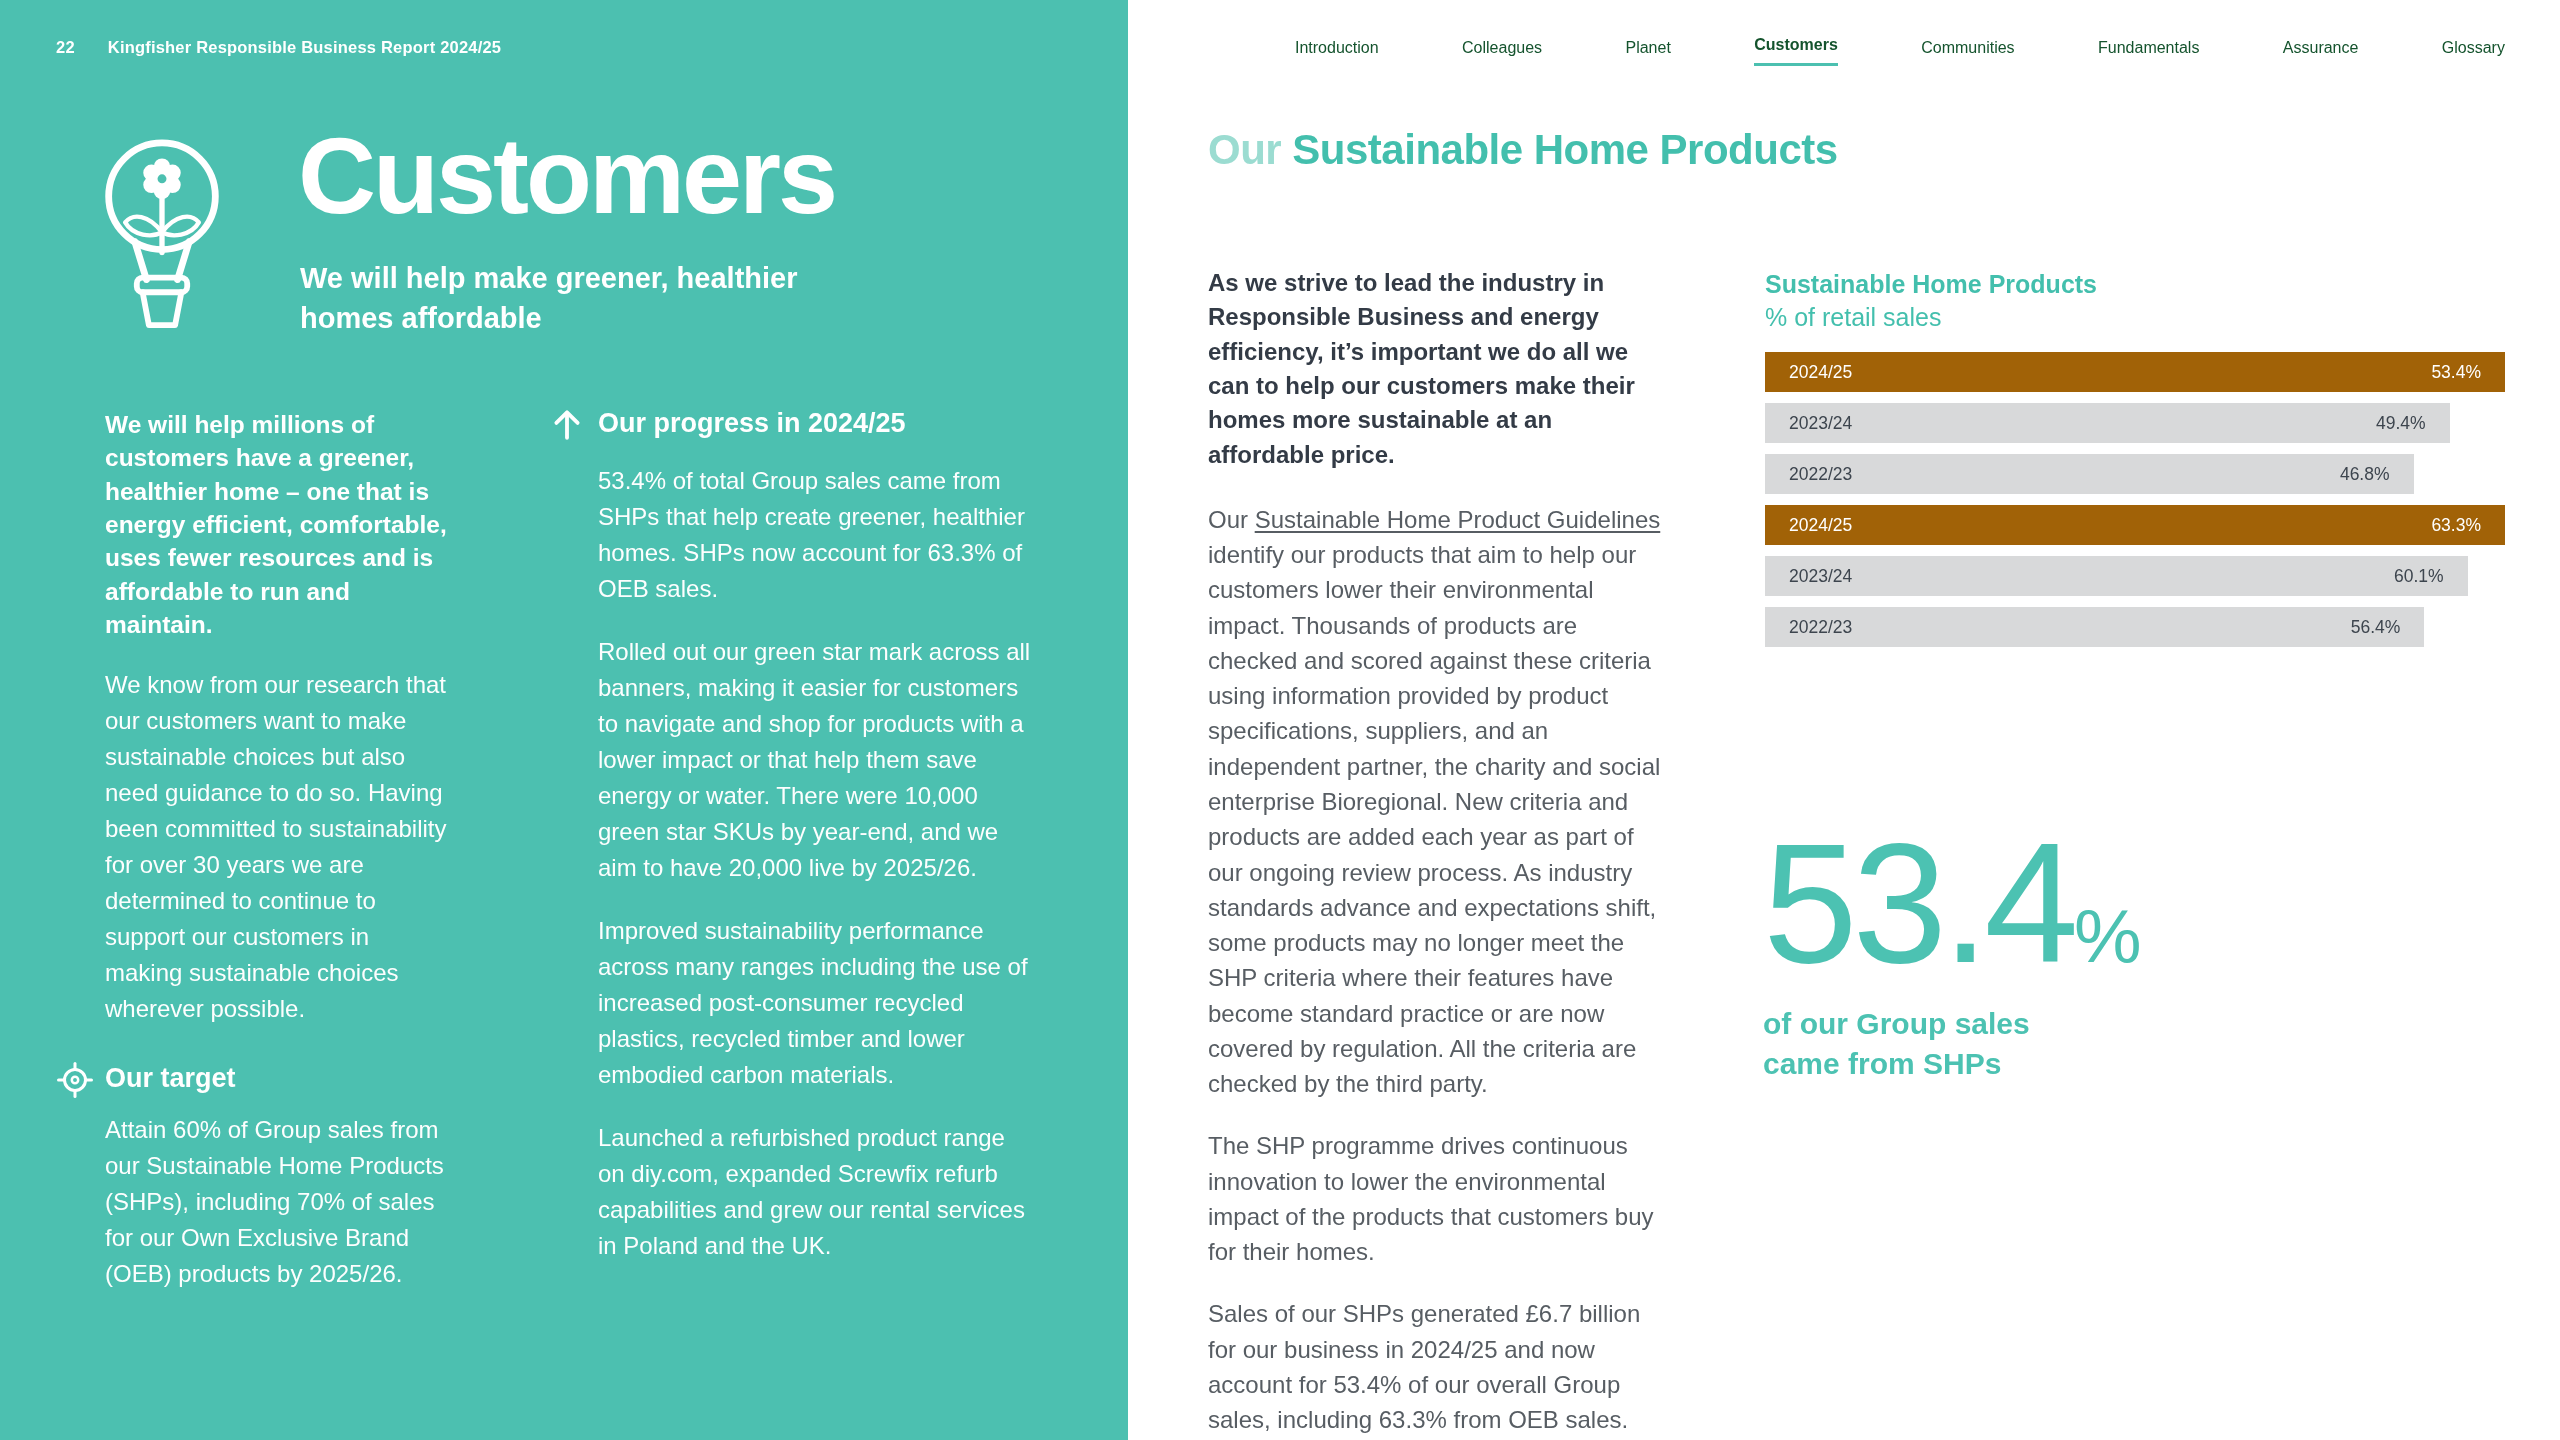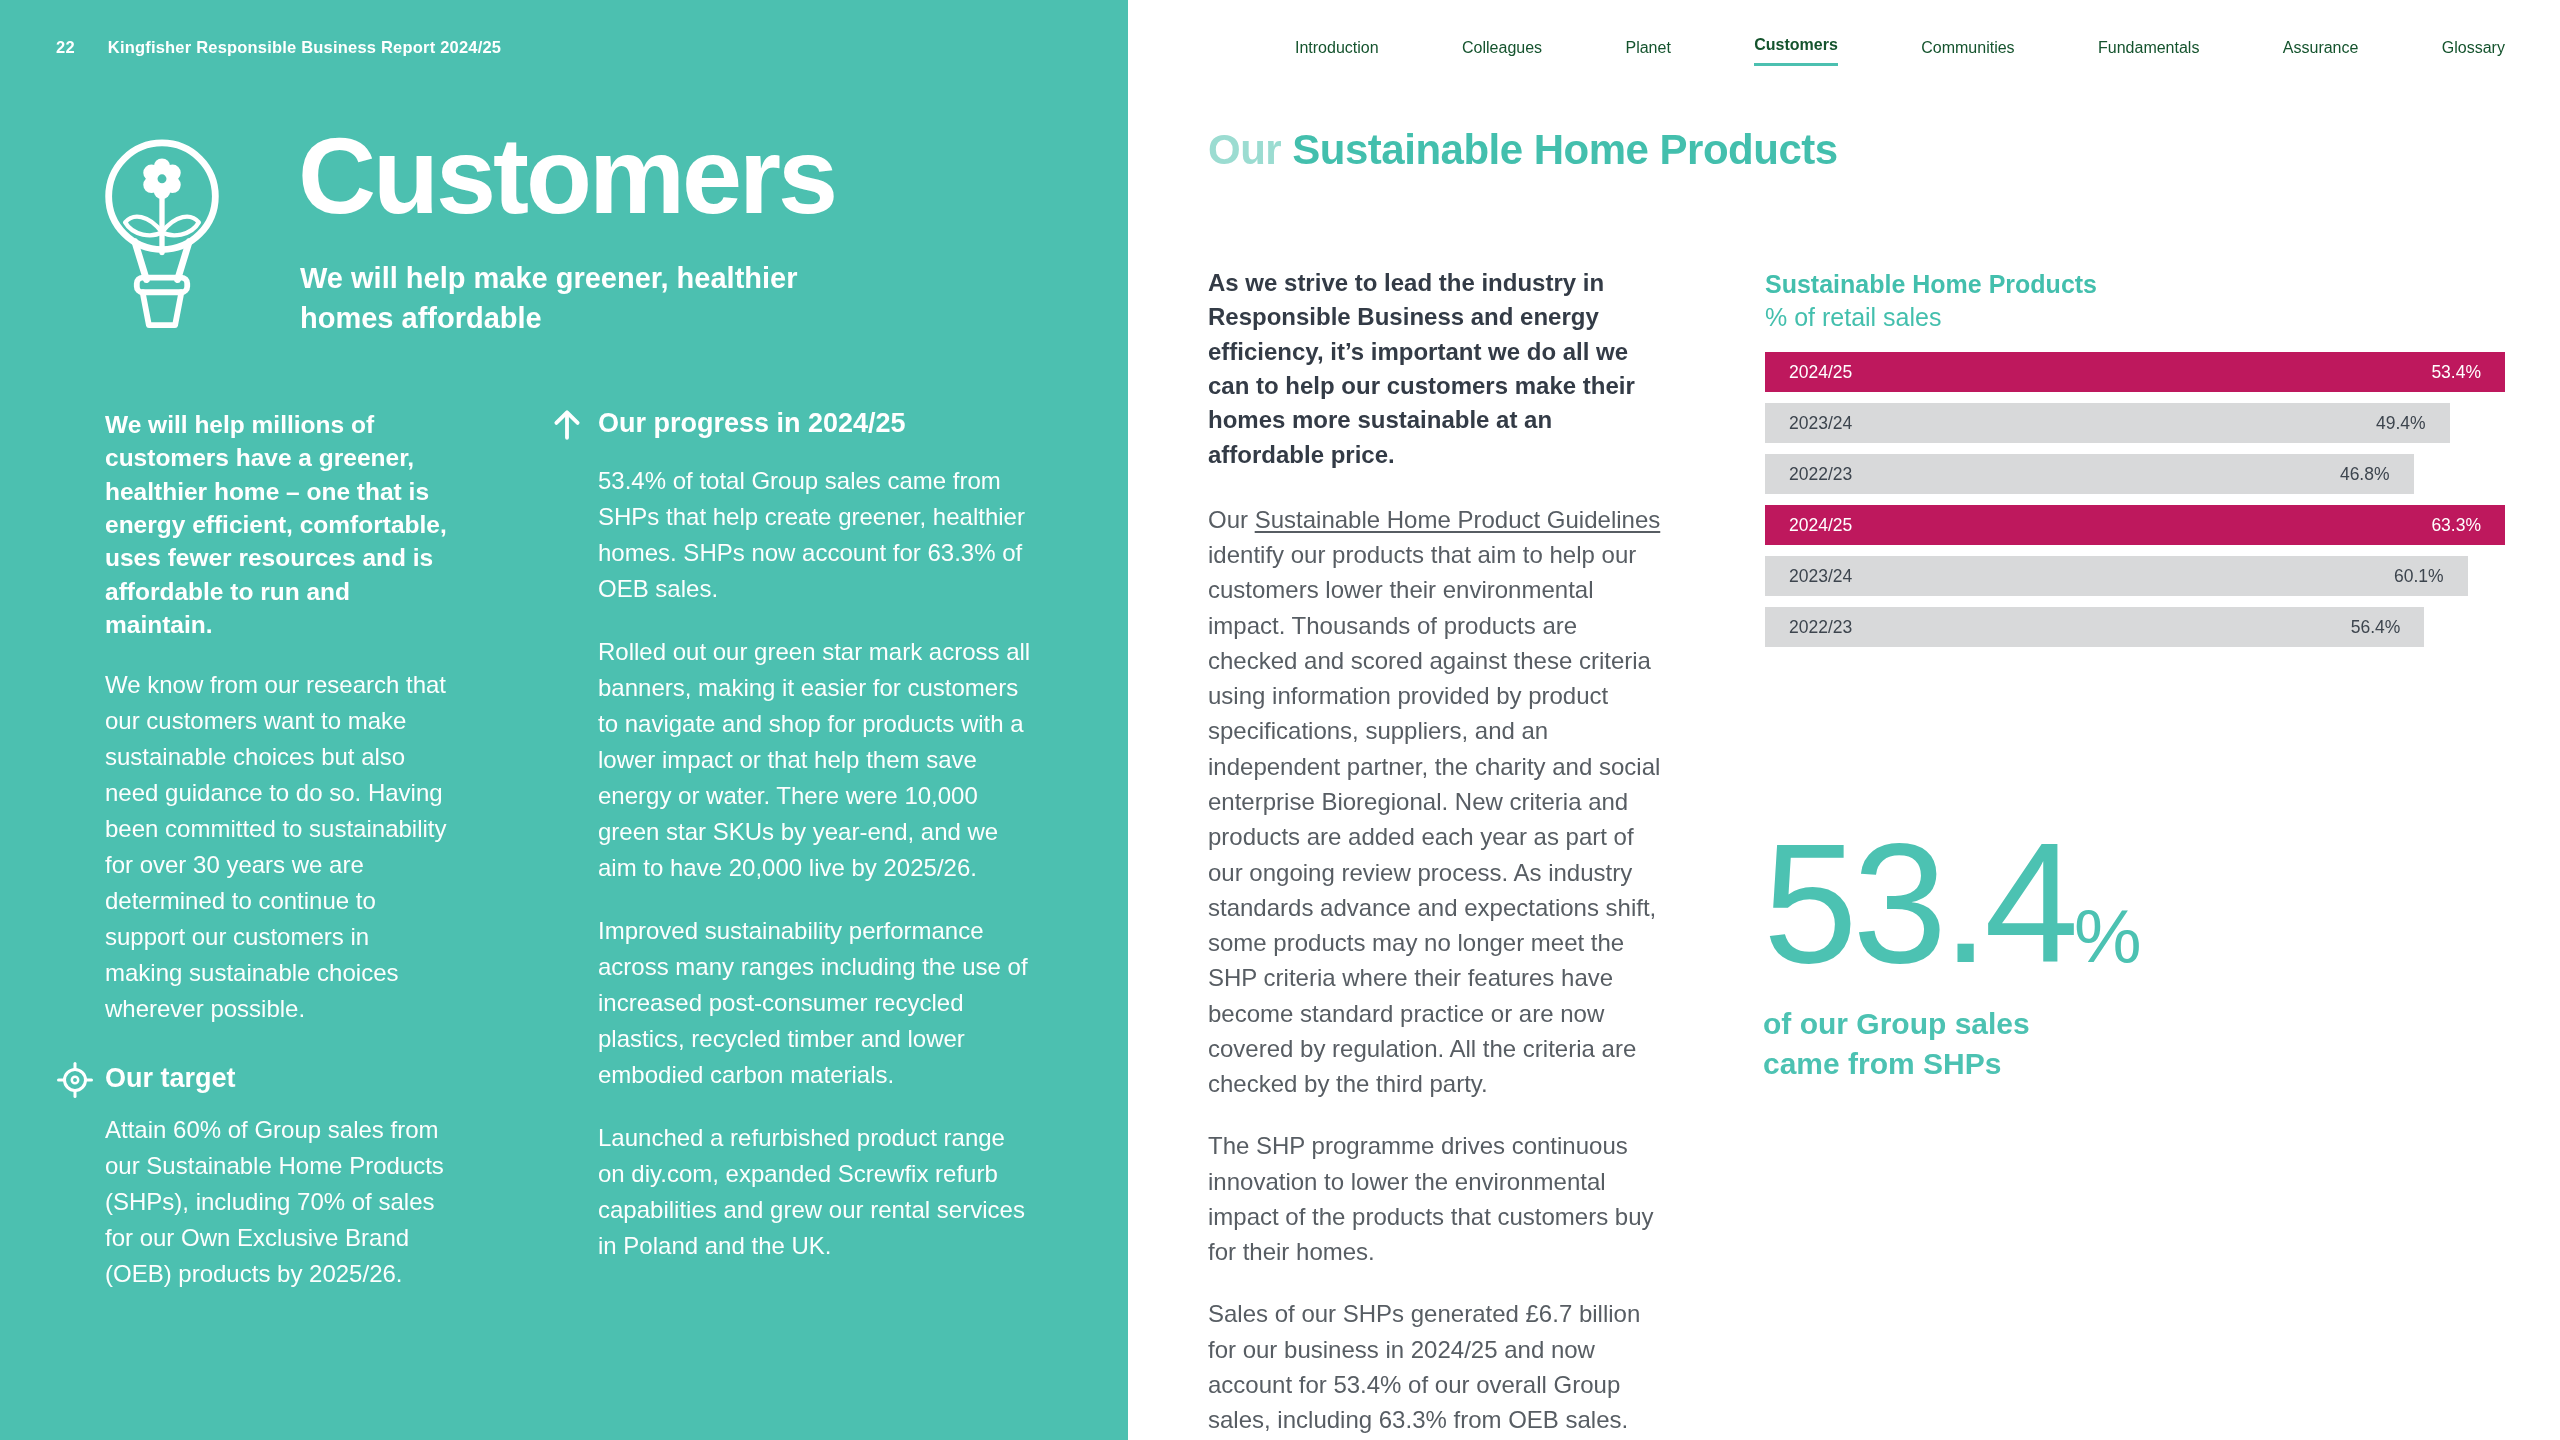--- a/index.html
+++ b/index.html
@@ -39,21 +39,21 @@
   .gray-para { font-size:24px; line-height:1.47; color:#575D63; margin-bottom:27px; }
   .inline-link { color:#575D63; text-decoration:underline; text-underline-offset:3px; cursor:pointer; }
 
   
   .charts { position:absolute; left:1765px; top:270px; width:740px; }
   .chart-title { font-size:25px; font-weight:700; color:#43BFAD; }
   .chart-sub { font-size:25px; font-weight:400; color:#43BFAD; margin:4px 0 20px; }
   .chart-sub.oeb { margin-top:36px; }
   .bar-row { height:40px; margin-bottom:11px; }
   .bar { height:100%; background:#D8D9DA; display:flex; justify-content:space-between; align-items:center; padding:0 24px; font-size:17.5px; color:#3D454E; }
-  .bar-row.hl .bar { background:#be185d; color:#ffffff; }
+  .bar-row.hl .bar { background:#a16207; color:#ffffff; }
   .bar-year { font-weight:400; }
   .bar-val { font-weight:400; }
 
   
   .stat { position:absolute; left:1763px; top:818px; color:#4CC2B2; width:560px; }
   .stat-number { line-height:1; white-space:nowrap; }
   .stat-value { font-size:170px; letter-spacing:-5px; }
   .stat-unit { font-size:76px; letter-spacing:0; }
   .stat-caption { font-size:30px; font-weight:700; line-height:1.32; margin-top:16px; width:330px; }
 

